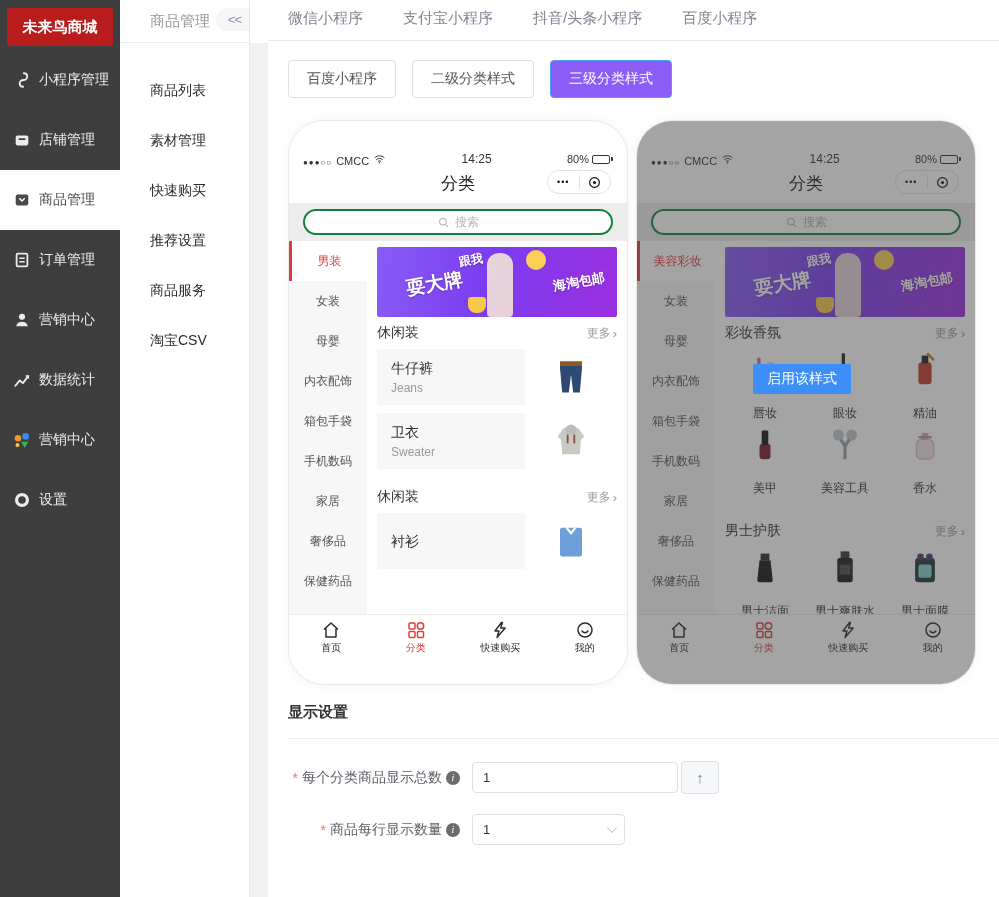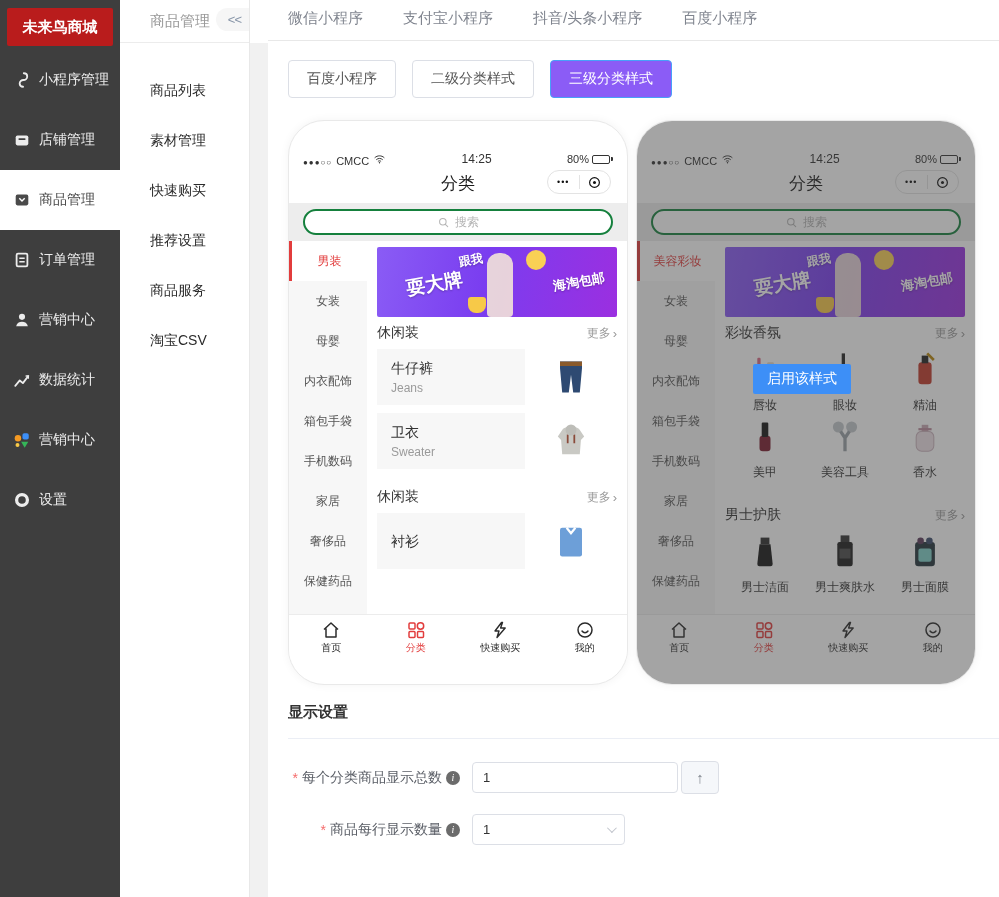--- a/index.html
+++ b/index.html
@@ -87,21 +87,21 @@
 
   .p-card { height:56px; background:#f7f7f7; margin-bottom:8px; display:flex; align-items:center; overflow:hidden; }
   .p-card .txt { flex:1; padding-left:14px; }
   .p-card .nm { font-size:14px; color:#333; font-weight:500; }
   .p-card .sb { font-size:12px; color:#9a9a9a; margin-top:2px; }
   .p-card .im { width:92px; height:56px; background:#fff; flex:none; display:flex; align-items:center; justify-content:center; }
 
   .p-grid { display:grid; grid-template-columns:repeat(3,1fr); row-gap:4px; padding:2px 0 6px; }
   .g-item { display:flex; flex-direction:column; align-items:center; }
   .g-img { height:42px; display:flex; align-items:flex-end; justify-content:center; }
-  .g-lbl { font-size:12px; color:#333; margin-top:4px; }
+  .g-lbl { font-size:12px; color:#333; margin-top:12px; }
 
   .p-tabbar { position:absolute; left:0; right:0; bottom:24px; height:46px; border-top:1px solid #ececec;
     background:#fff; display:flex; }
   .tb-item { flex:1; display:flex; flex-direction:column; align-items:center; justify-content:center; gap:1px;
     color:#2b2b2b; }
   .tb-item .tb-lbl { font-size:10px; }
   .tb-item.active { color:#e23c3c; }
 
   .phone-overlay { position:absolute; inset:0; background:rgba(62,62,62,0.47); z-index:5; }
   .enable-btn { position:absolute; left:116px; top:243px; z-index:6; background:#3d8ff7; color:#fff;

